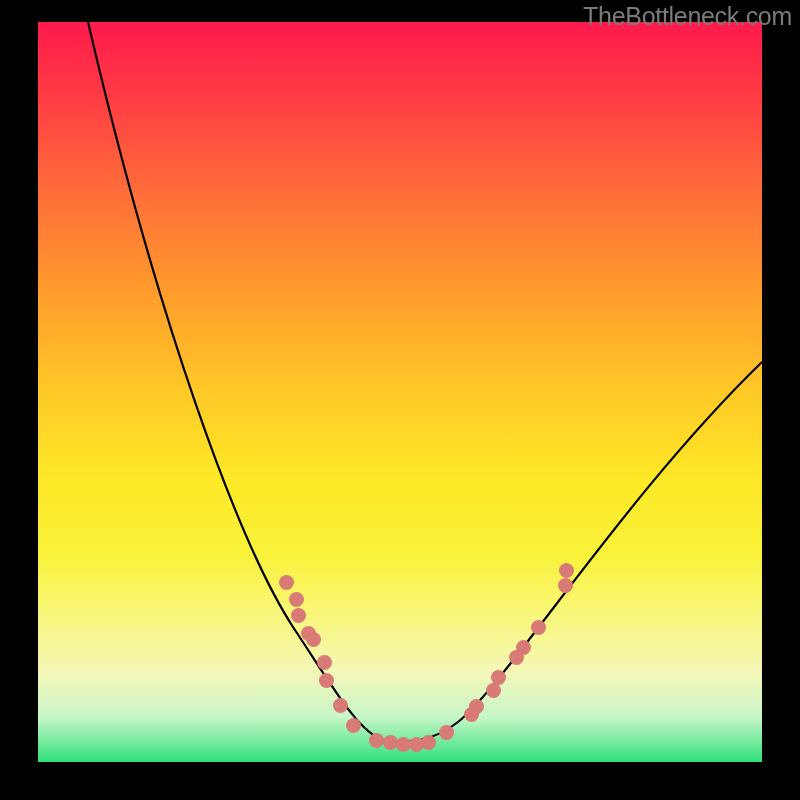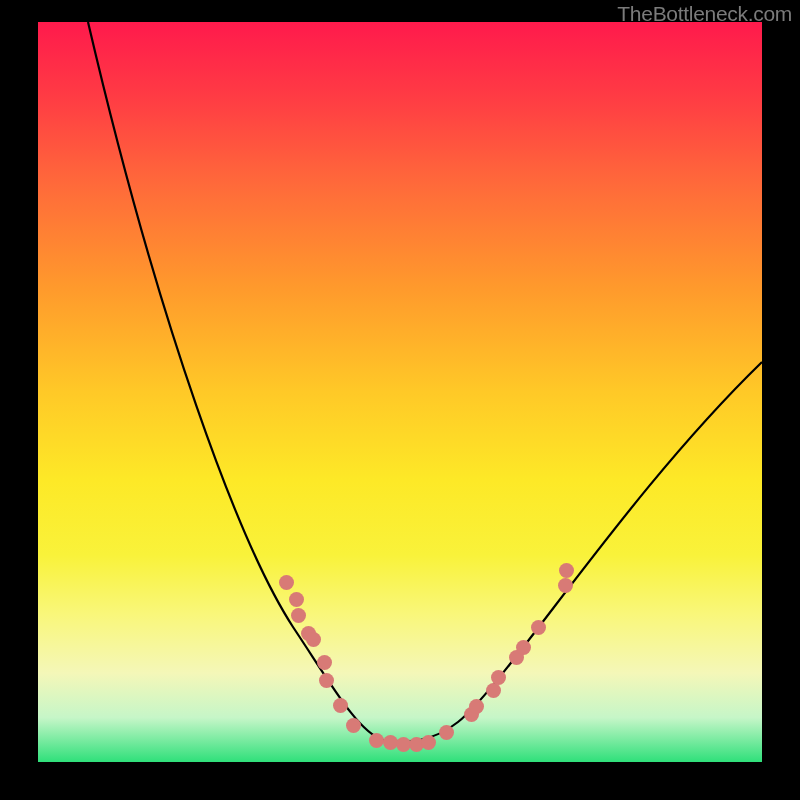--- a/index.html
+++ b/index.html
@@ -27,21 +27,21 @@
       #f9f77a 80%,
       #f4f7b8 88%,
       #c6f6c8 94%,
       #2fe07a 100%);
   }
   .watermark {
     position: absolute;
     top: 2px;
     right: 8px;
     font-family: Arial, Helvetica, sans-serif;
-    font-size: 21px;
+    font-size: 25px;
     color: #7b7b7b;
     letter-spacing: -0.3px;
   }
   svg.curve {
     position: absolute;
     left: 0;
     top: 0;
     width: 724px;
     height: 740px;
   }

